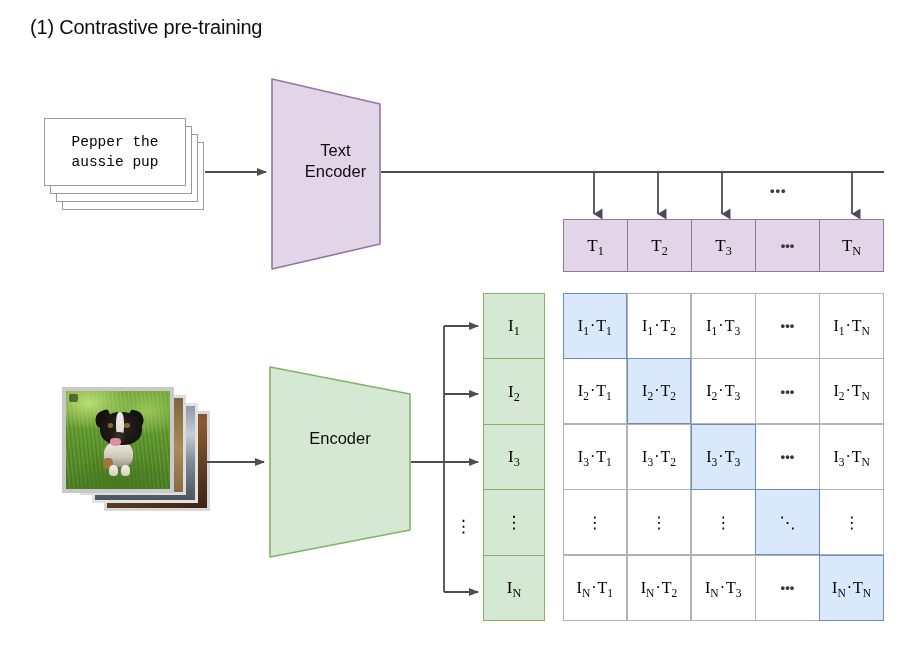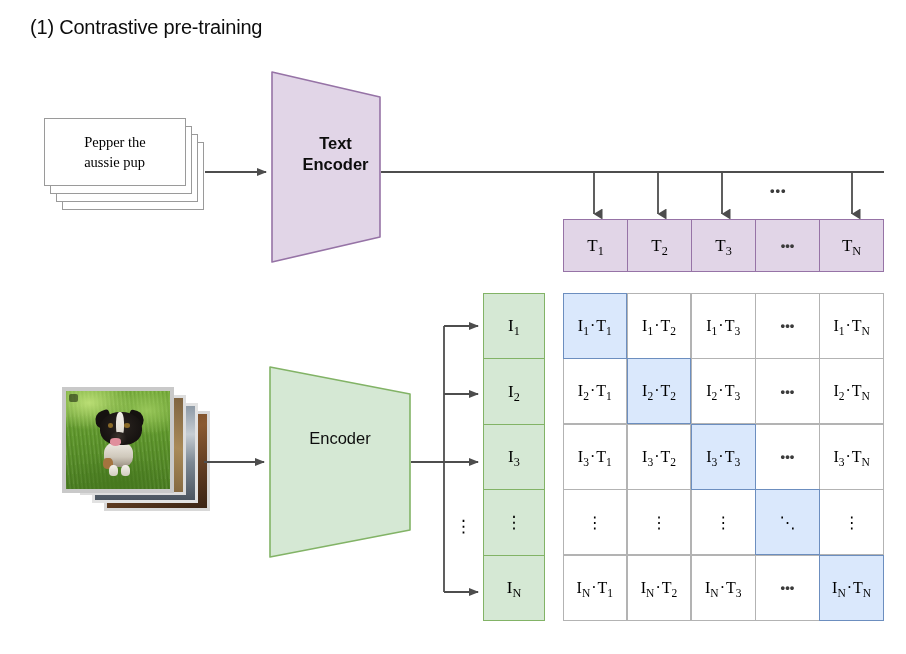--- a/index.html
+++ b/index.html
@@ -41,21 +41,21 @@
     background: #ffffff;
     border: 1px solid #9a9a9a;
     box-sizing: border-box;
   }
   .card-front {
     display: flex;
     align-items: center;
     justify-content: center;
   }
   .card-text {
-    font-family: Liberation Serif, serif;
+    font-family: Liberation Mono, monospace;
     font-size: 14.5px;
     line-height: 20px;
     color: #000000;
     white-space: pre;
     text-align: left;
   }
 
   
   .photo {
     position: absolute;
@@ -364,21 +364,21 @@
       <div class="ear-r"></div>
       <div class="dog-head"></div>
       <div class="blaze"></div>
       <div class="eye-l"></div>
       <div class="eye-r"></div>
       <div class="snout"></div>
       <div class="tongue"></div>
     </div>
   </div>
 
-  <div class="encoder" style="left:271px; top:71px; width:129px; height:192px;font-weight:bold;">
+  <div class="encoder" style="left:271px; top:78px; width:129px; height:192px;">
     <svg width="110" height="192" viewBox="0 0 110 192">
       <polygon points="1,1 109,26 109,166 1,191" fill="#e1d5e7" stroke="#9673a6" stroke-width="1.6" stroke-linejoin="round"></polygon>
     </svg>
     <div class="encoder-label" style="top:62px;">
       <div>Text</div>
       <div>Encoder</div>
     </div>
   </div>
 
   <div class="encoder" style="left:269px; top:366px; width:142px; height:192px;">

